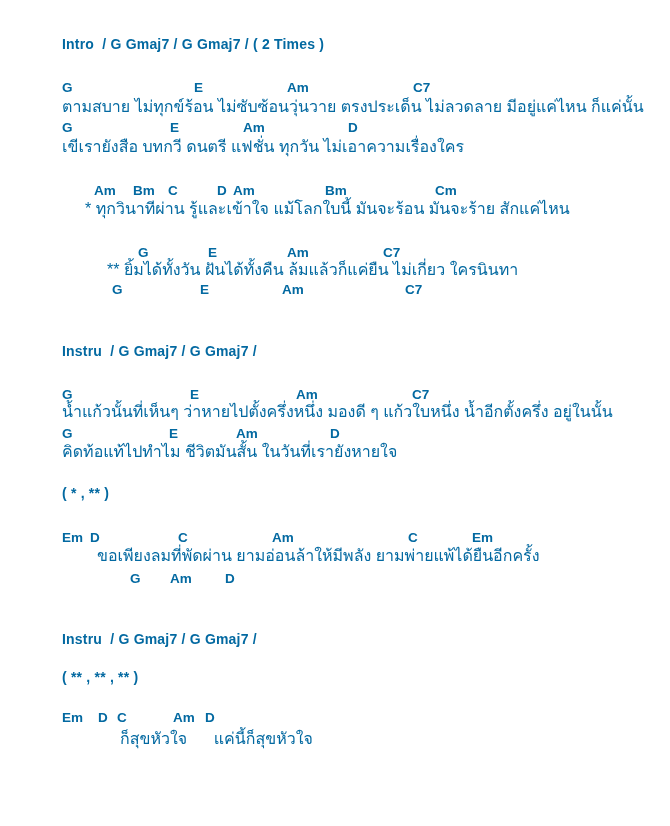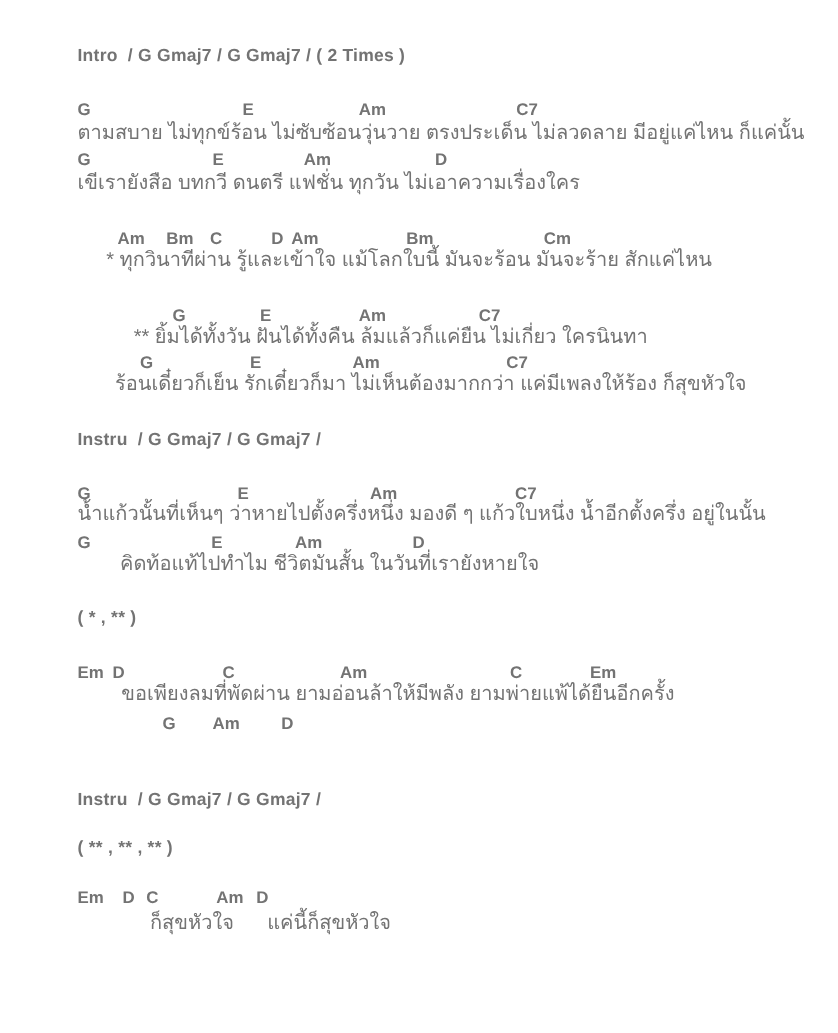--- a/index.html
+++ b/index.html
@@ -38,37 +38,36 @@
     top: 0;
     white-space: pre;
   }
   .lyric {
     font-size: 16px;
   }
 </style>
 </head>
 <body>
 
-<div id="sheet" style="width: 670px; height: 826px; background: rgb(255, 255, 255); color: #737373;">
+<div id="sheet" style="width: 670px; height: 826px; background: rgb(255, 255, 255); color: #0369a1;">
     <div class="line section" style="top: 36px; left: 62px;">Intro  / G Gmaj7 / G Gmaj7 / ( 2 Times )</div>
     <div class="line chords" style="top: 80px;"><span class="chord" style="left: 62px;">G</span><span class="chord" style="left: 194px;">E</span><span class="chord" style="left: 287px;">Am</span><span class="chord" style="left: 413px;">C7</span></div>
     <div class="line lyric" style="top: 97px; left: 62px;">ตามสบาย ไม่ทุกข์ร้อน ไม่ซับซ้อนวุ่นวาย ตรงประเด็น ไม่ลวดลาย มีอยู่แค่ไหน ก็แค่นั้น</div>
     <div class="line chords" style="top: 120px;"><span class="chord" style="left: 62px;">G</span><span class="chord" style="left: 170px;">E</span><span class="chord" style="left: 243px;">Am</span><span class="chord" style="left: 348px;">D</span></div>
     <div class="line lyric" style="top: 137px; left: 62px;">เขีเรายังสือ บทกวี ดนตรี แฟชั่น ทุกวัน ไม่เอาความเรื่องใคร</div>
     <div class="line chords" style="top: 183px;"><span class="chord" style="left: 94px;">Am</span><span class="chord" style="left: 133px;">Bm</span><span class="chord" style="left: 168px;">C</span><span class="chord" style="left: 217px;">D</span><span class="chord" style="left: 233px;">Am</span><span class="chord" style="left: 325px;">Bm</span><span class="chord" style="left: 435px;">Cm</span></div>
     <div class="line lyric" style="top: 199px; left: 85px;">* ทุกวินาทีผ่าน รู้และเข้าใจ แม้โลกใบนี้ มันจะร้อน มันจะร้าย สักแค่ไหน</div>
     <div class="line chords" style="top: 245px;"><span class="chord" style="left: 138px;">G</span><span class="chord" style="left: 208px;">E</span><span class="chord" style="left: 287px;">Am</span><span class="chord" style="left: 383px;">C7</span></div>
     <div class="line lyric" style="top: 260px; left: 107px;">** ยิ้มได้ทั้งวัน ฝันได้ทั้งคืน ล้มแล้วก็แค่ยืน ไม่เกี่ยว ใครนินทา</div>
     <div class="line chords" style="top: 282px;"><span class="chord" style="left: 112px;">G</span><span class="chord" style="left: 200px;">E</span><span class="chord" style="left: 282px;">Am</span><span class="chord" style="left: 405px;">C7</span></div>
-    <div class="line lyric" style="top: 298px; left: 92px;">ร้อนเดี๋ยวก็เย็น รักเดี๋ยวก็มา ไม่เห็นต้องมากกว่า แค่มีเพลงให้ร้อง ก็สุขหัวใจ</div>
     <div class="line section" style="top: 343px; left: 62px;">Instru  / G Gmaj7 / G Gmaj7 /</div>
     <div class="line chords" style="top: 387px;"><span class="chord" style="left: 62px;">G</span><span class="chord" style="left: 190px;">E</span><span class="chord" style="left: 296px;">Am</span><span class="chord" style="left: 412px;">C7</span></div>
     <div class="line lyric" style="top: 402px; left: 62px;">น้ำแก้วนั้นที่เห็นๆ ว่าหายไปตั้งครึ่งหนึ่ง มองดี ๆ แก้วใบหนึ่ง น้ำอีกตั้งครึ่ง อยู่ในนั้น</div>
     <div class="line chords" style="top: 426px;"><span class="chord" style="left: 62px;">G</span><span class="chord" style="left: 169px;">E</span><span class="chord" style="left: 236px;">Am</span><span class="chord" style="left: 330px;">D</span></div>
-    <div class="line lyric" style="top: 442px; left: 62px; margin-left: 34px;">คิดท้อแท้ไปทำไม ชีวิตมันสั้น ในวันที่เรายังหายใจ</div>
+    <div class="line lyric" style="top: 442px; left: 62px;">คิดท้อแท้ไปทำไม ชีวิตมันสั้น ในวันที่เรายังหายใจ</div>
     <div class="line section" style="top: 485px; left: 62px;">( * , ** )</div>
     <div class="line chords" style="top: 530px;"><span class="chord" style="left: 62px;">Em</span><span class="chord" style="left: 90px;">D</span><span class="chord" style="left: 178px;">C</span><span class="chord" style="left: 272px;">Am</span><span class="chord" style="left: 408px;">C</span><span class="chord" style="left: 472px;">Em</span></div>
     <div class="line lyric" style="top: 546px; left: 97px;">ขอเพียงลมที่พัดผ่าน ยามอ่อนล้าให้มีพลัง ยามพ่ายแพ้ได้ยืนอีกครั้ง</div>
     <div class="line chords" style="top: 571px;"><span class="chord" style="left: 130px;">G</span><span class="chord" style="left: 170px;">Am</span><span class="chord" style="left: 225px;">D</span></div>
     <div class="line section" style="top: 631px; left: 62px;">Instru  / G Gmaj7 / G Gmaj7 /</div>
     <div class="line section" style="top: 669px; left: 62px;">( ** , ** , ** )</div>
     <div class="line chords" style="top: 710px;"><span class="chord" style="left: 62px;">Em</span><span class="chord" style="left: 98px;">D</span><span class="chord" style="left: 117px;">C</span><span class="chord" style="left: 173px;">Am</span><span class="chord" style="left: 205px;">D</span></div>
     <div class="line lyric" style="top: 729px; left: 120px; text-align: center;">ก็สุขหัวใจ      แค่นี้ก็สุขหัวใจ</div>
   </div>
 

